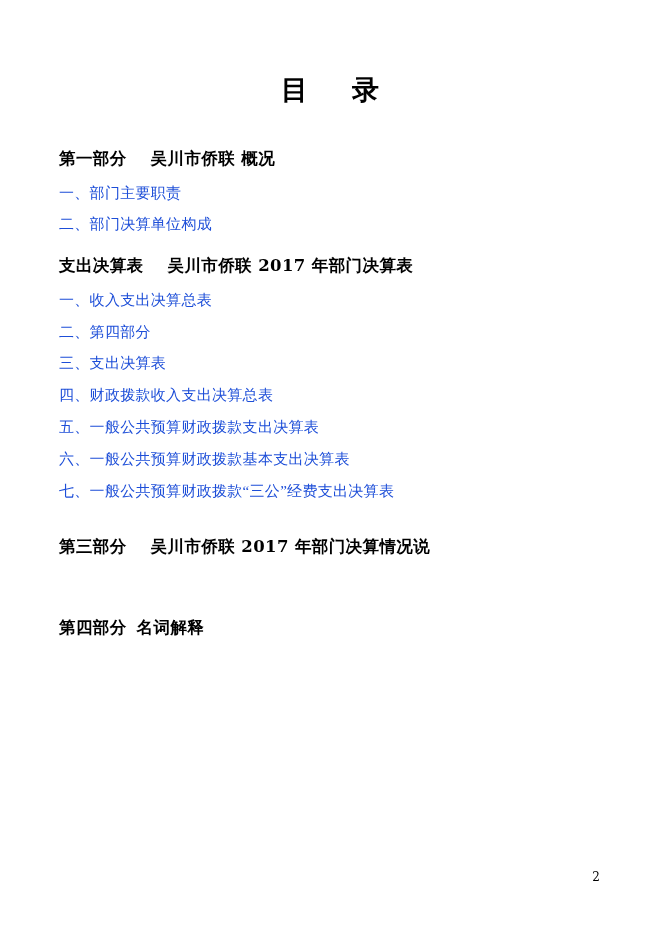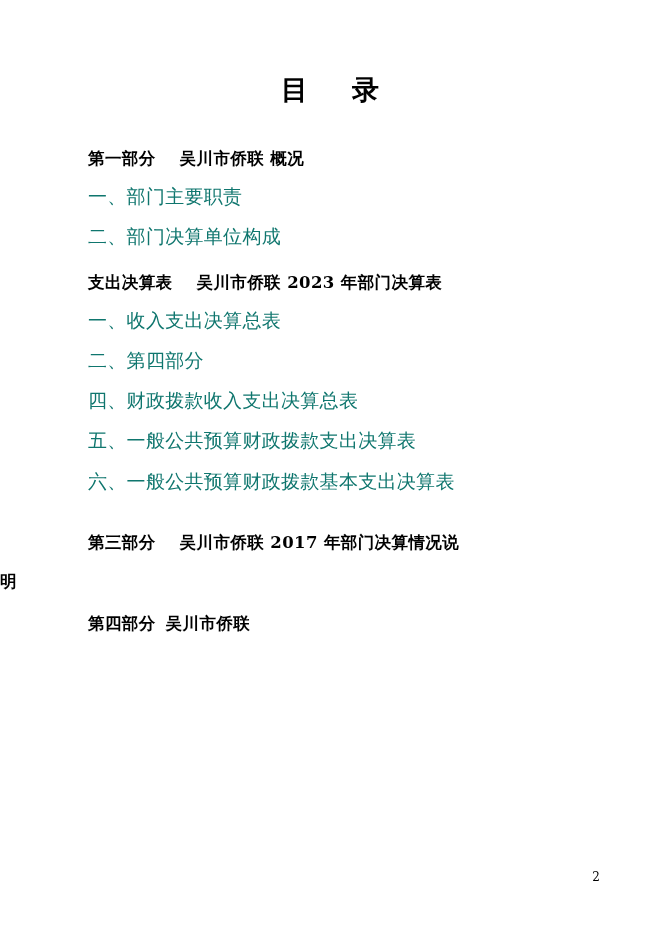--- a/index.html
+++ b/index.html
@@ -30,45 +30,45 @@
     letter-spacing: 2px;
     margin-top: 72px;
     font-family: "DejaVu Serif", "Liberation Serif", serif;
   }
   .doc-title .gap {
     display: inline-block;
     width: 42px;
   }
   .toc {
     margin-top: 38px;
-    padding-left: 88px;
+    padding-left: 59px;
     padding-right: 60px;
   }
   .toc-part {
     font-size: 16.5px;
     font-weight: bold;
     line-height: 1.55;
     margin-top: 12px;
     margin-bottom: 6px;
     letter-spacing: 0.4px;
   }
   .toc-part .sp {
     display: inline-block;
     width: 24px;
   }
   .toc-part .sp-sm {
     display: inline-block;
     width: 10px;
   }
   .toc-item {
-    font-size: 19px;
+    font-size: 15px;
     line-height: 2.12;
-    color: #0f766e;
+    color: #1d4ed8;
     letter-spacing: 0.3px;
-    font-family: Liberation Mono, monospace;
+    font-family: Liberation Serif, serif;
   }
   .part3 {
     margin-top: 26px;
     line-height: 1.7;
   }
   .part3-line2 {
     margin-left: -118px;
     padding-left: 30px;
   }
   .part4 {
@@ -94,34 +94,36 @@
 
   <div class="toc">
 
     <div class="toc-part">
       <span>第一部分</span><span class="sp"></span><span>吴川市侨联  概况</span>
     </div>
     <div class="toc-item">一、部门主要职责</div>
     <div class="toc-item">二、部门决算单位构成</div>
 
     <div class="toc-part">
-      <span>支出决算表</span><span class="sp"></span><span>吴川市侨联 2023 年部门决算表</span>
+      <span>支出决算表</span><span class="sp"></span><span>吴川市侨联 2017 年部门决算表</span>
     </div>
     <div class="toc-item">一、收入支出决算总表</div>
     <div class="toc-item">二、第四部分</div>
+    <div class="toc-item">三、支出决算表</div>
     <div class="toc-item">四、财政拨款收入支出决算总表</div>
     <div class="toc-item">五、一般公共预算财政拨款支出决算表</div>
     <div class="toc-item">六、一般公共预算财政拨款基本支出决算表</div>
+    <div class="toc-item">七、一般公共预算财政拨款“三公”经费支出决算表</div>
 
     <div class="toc-part part3">
       <span>第三部分</span><span class="sp"></span><span>吴川市侨联 2017 年部门决算情况说</span>
     </div>
     <div class="toc-part part3-line2">明</div>
 
     <div class="toc-part part4">
-      <span>第四部分</span><span class="sp-sm"></span><span>吴川市侨联</span>
+      <span>第四部分</span><span class="sp-sm"></span><span>名词解释</span>
     </div>
 
   </div>
 
   <div class="page-number">2</div>
 
 </div>
 
 </body></html>

